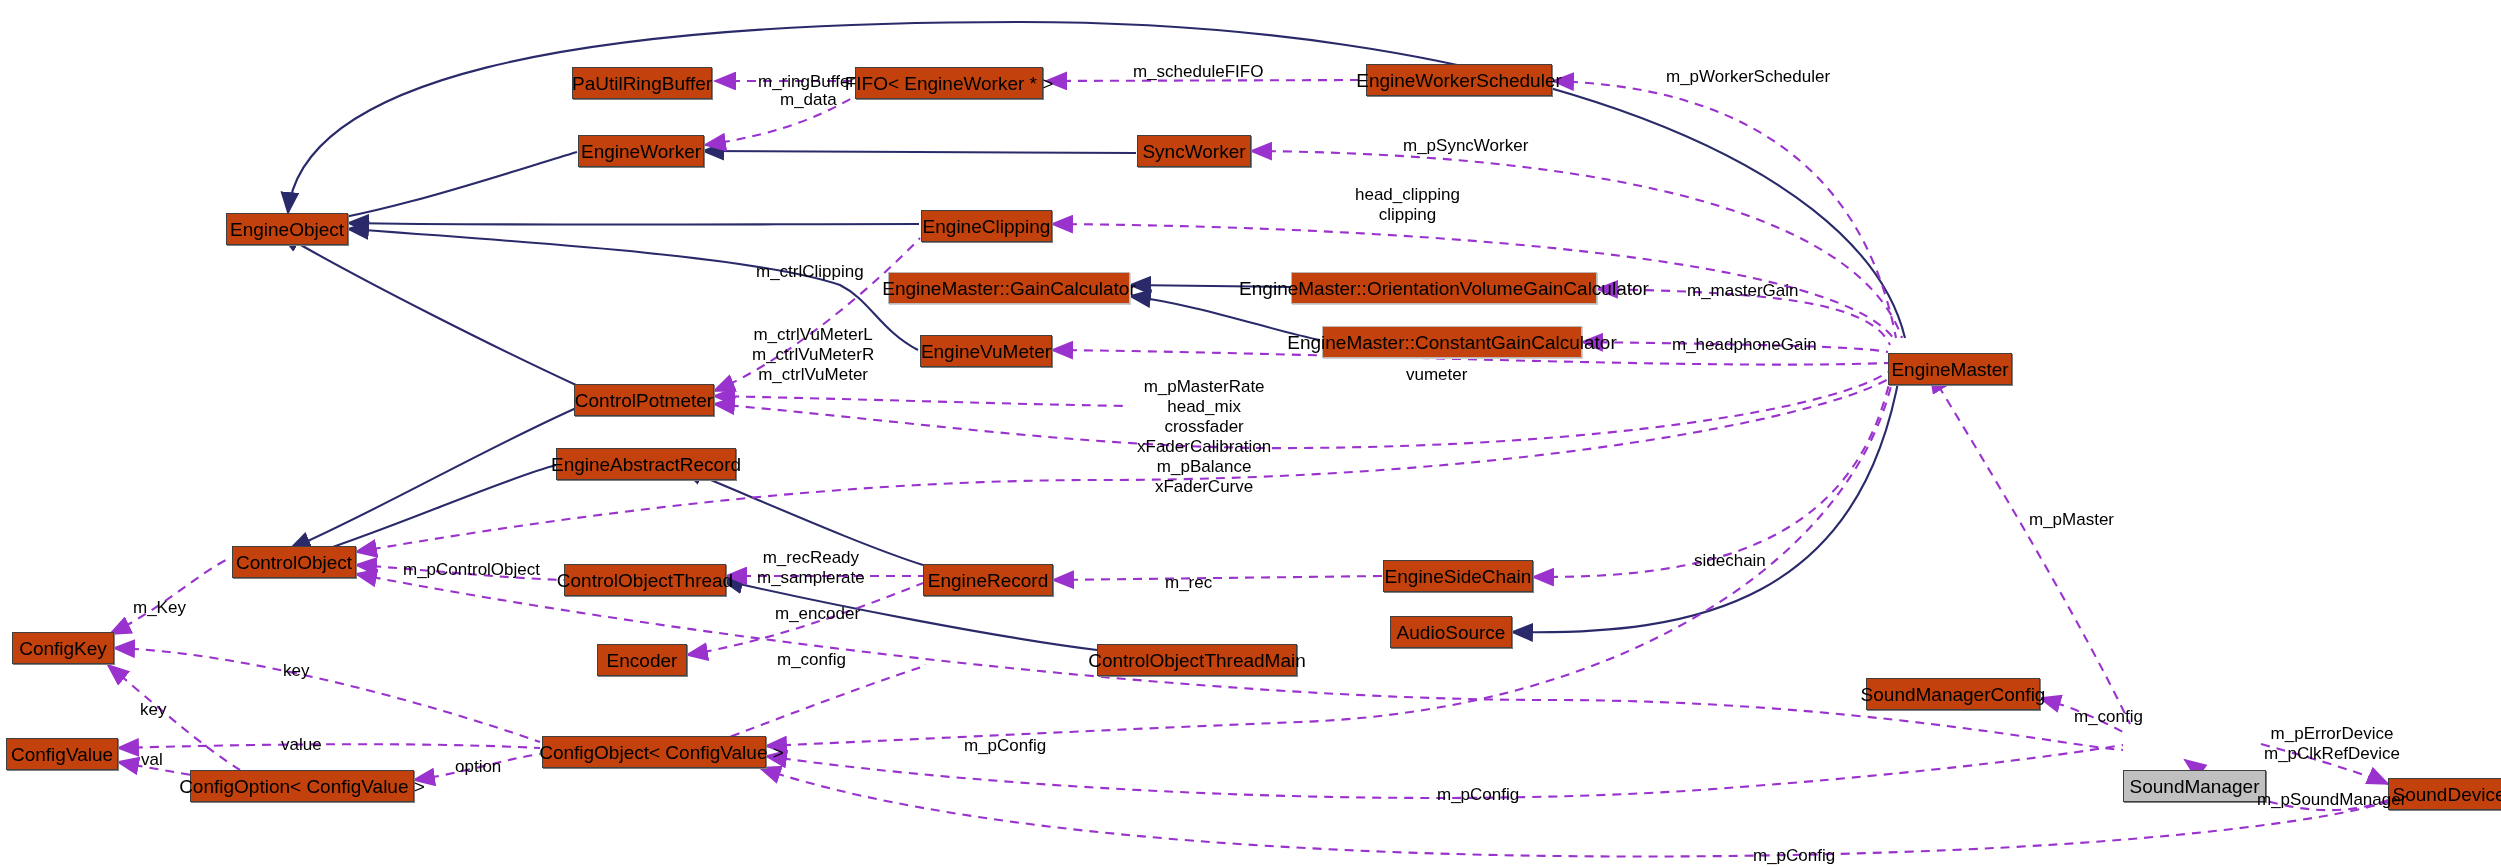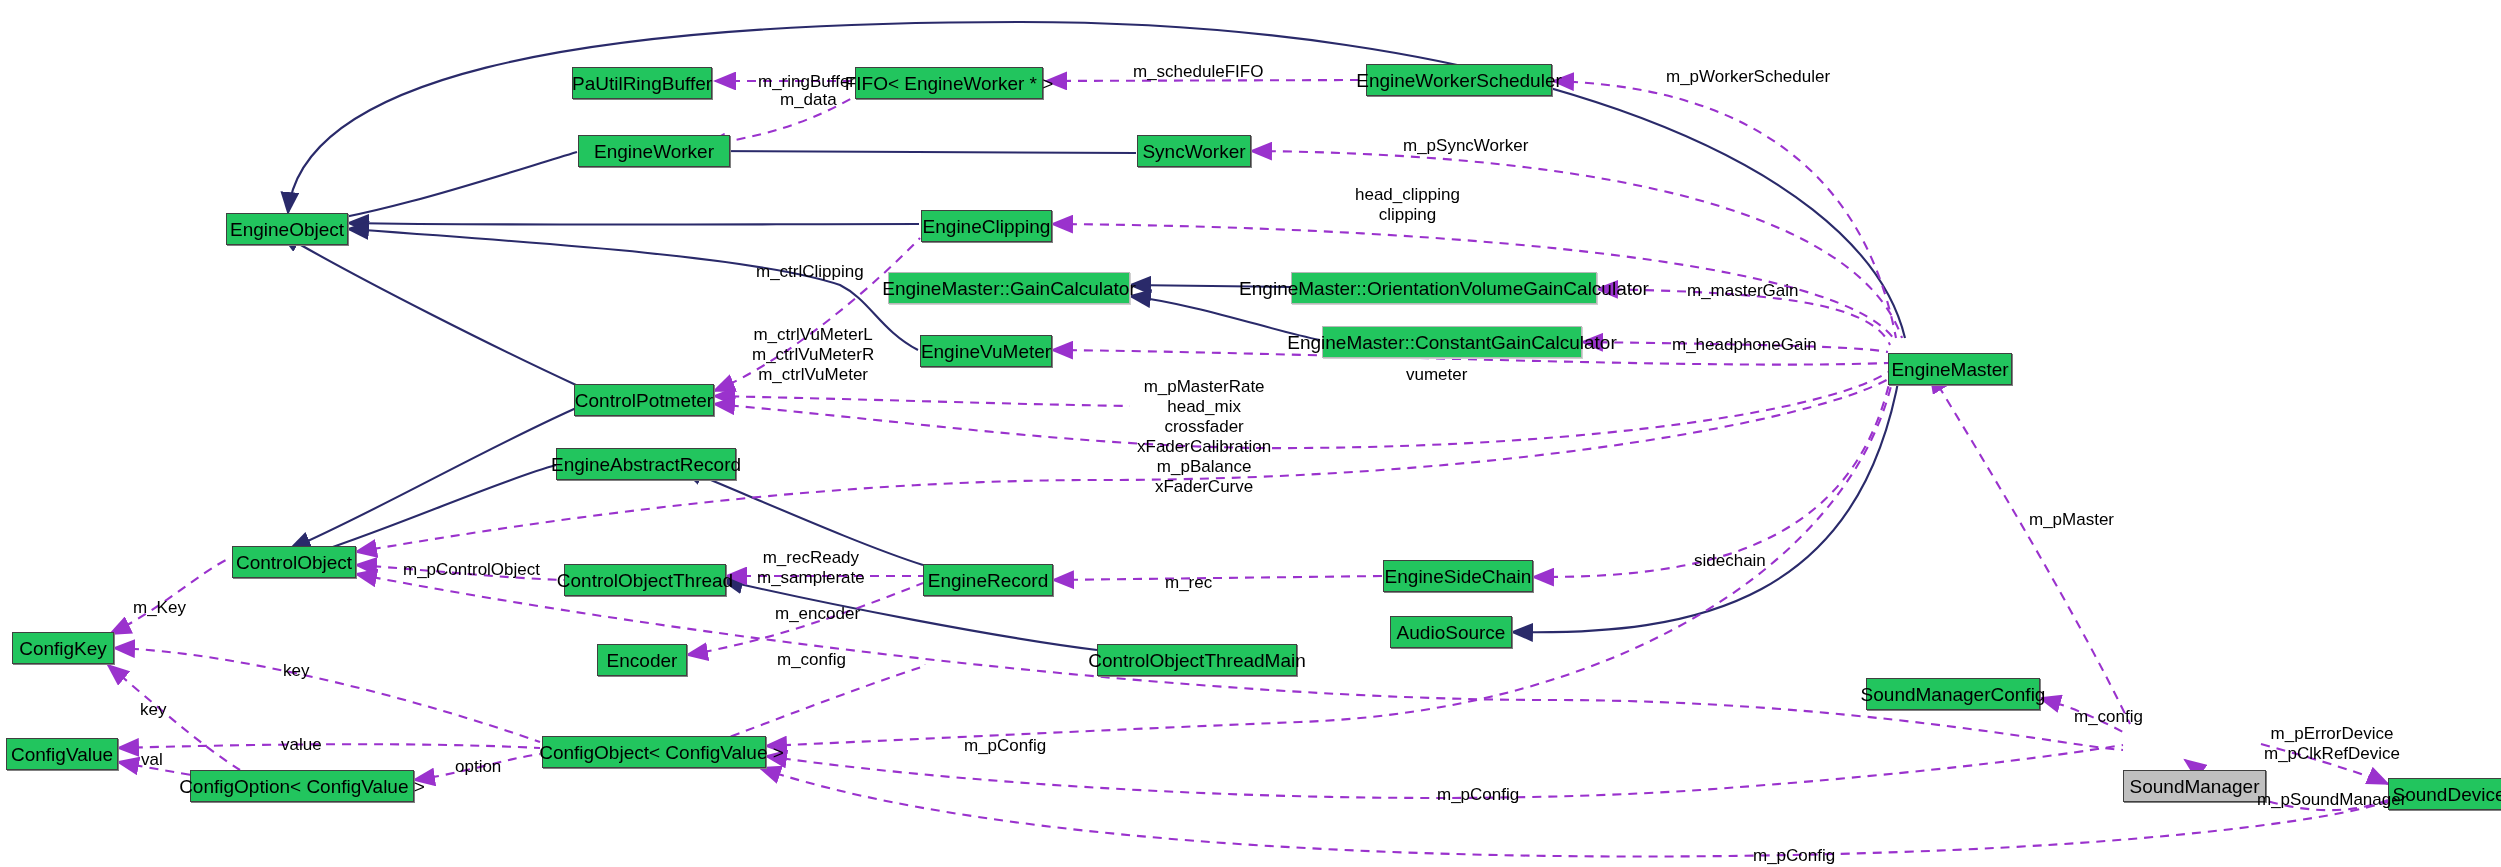--- a/index.html
+++ b/index.html
@@ -20,21 +20,21 @@
     position: absolute;
     left: 0;
     top: 0;
     width: 2501px;
     height: 867px;
     pointer-events: none;
   }
   .node {
     position: absolute;
     box-sizing: border-box;
-    background: #22c55e;
+    background: #c2410c;
     border: 1px solid #404040;
     color: #000000;
     font-size: 19px;
     line-height: 1;
     display: flex;
     align-items: center;
     justify-content: center;
     white-space: nowrap;
     padding: 0 7px;
     z-index: 5;
@@ -181,21 +181,21 @@
 
   <div class="node" style="left:572px;top:67px;width:140px;height:32px;">
     <span>PaUtilRingBuffer</span>
   </div>
   <div class="node" style="left:855px;top:67px;width:188px;height:32px;">
     <span>FIFO&lt; EngineWorker * &gt;</span>
   </div>
   <div class="node" style="left:1366px;top:64px;width:186px;height:32px;">
     <span>EngineWorkerScheduler</span>
   </div>
-  <div class="node" style="left:578px;top:135px;width:152px;height:32px;">
+  <div class="node" style="left:578px;top:135px;width:126px;height:32px;">
     <span>EngineWorker</span>
   </div>
   <div class="node" style="left:1137px;top:135px;width:114px;height:32px;">
     <span>SyncWorker</span>
   </div>
   <div class="node" style="left:226px;top:213px;width:122px;height:32px;">
     <span>EngineObject</span>
   </div>
   <div class="node" style="left:921px;top:210px;width:131px;height:32px;">
     <span>EngineClipping</span>

